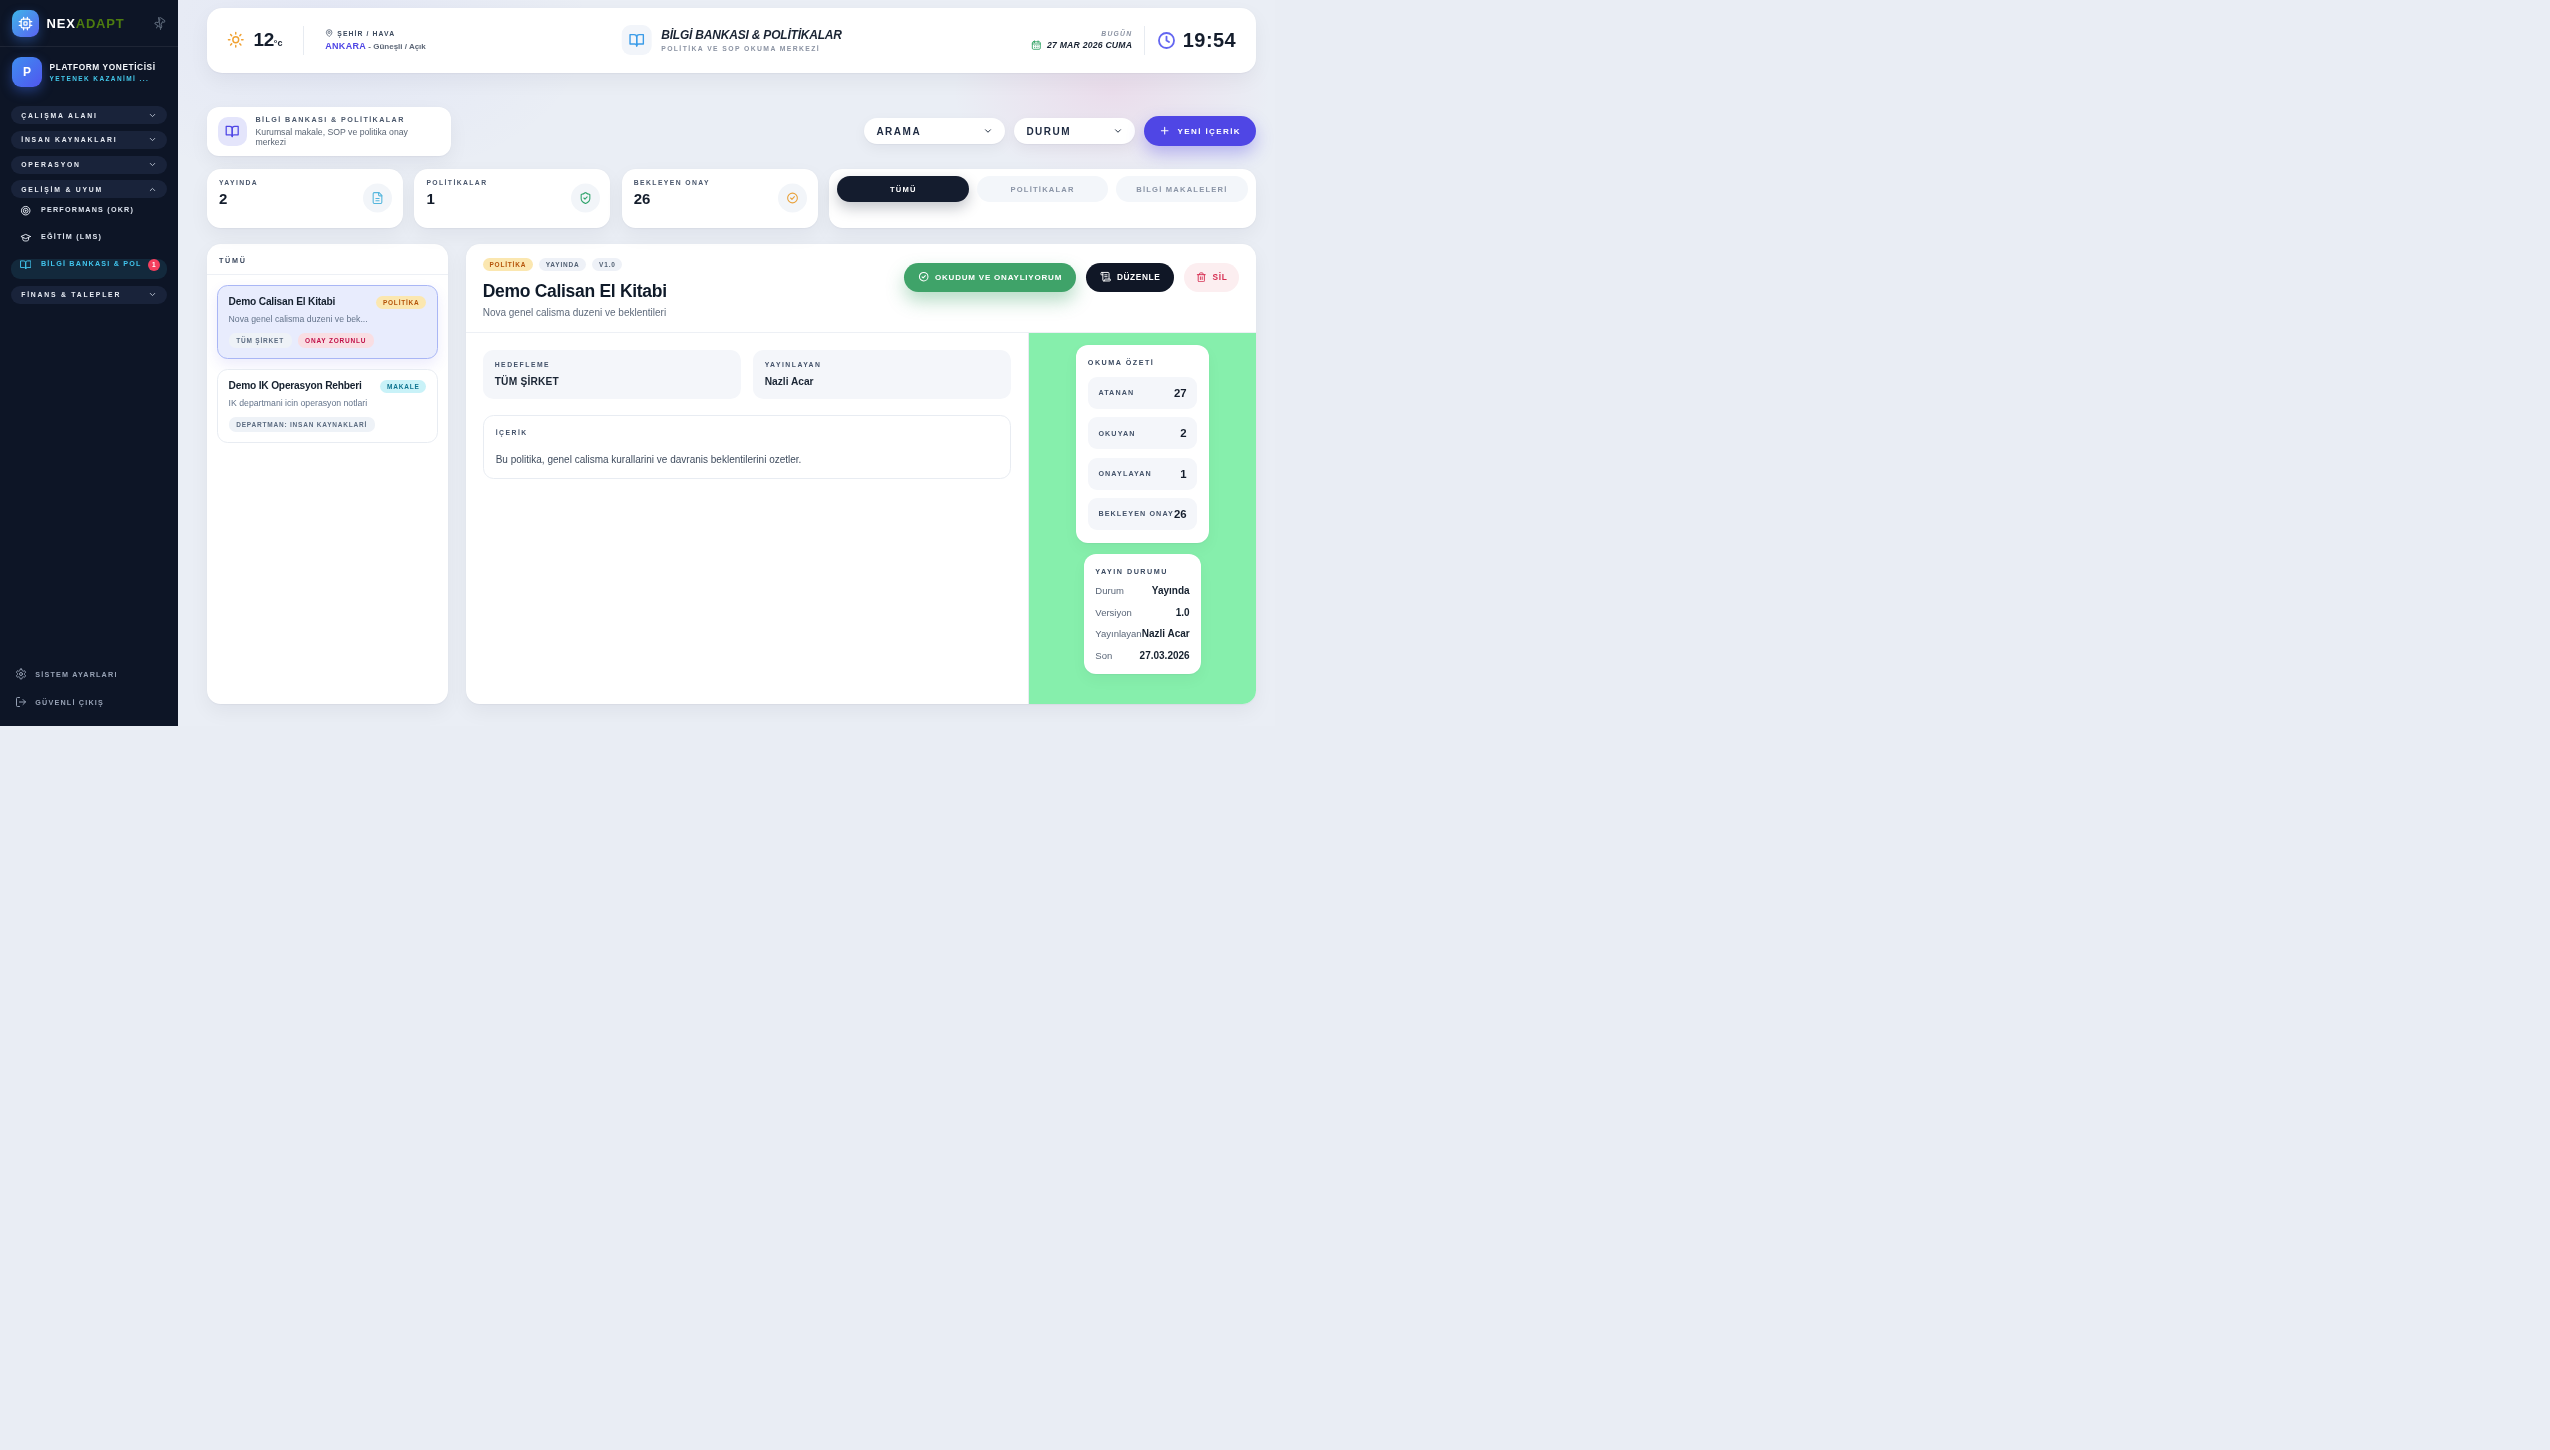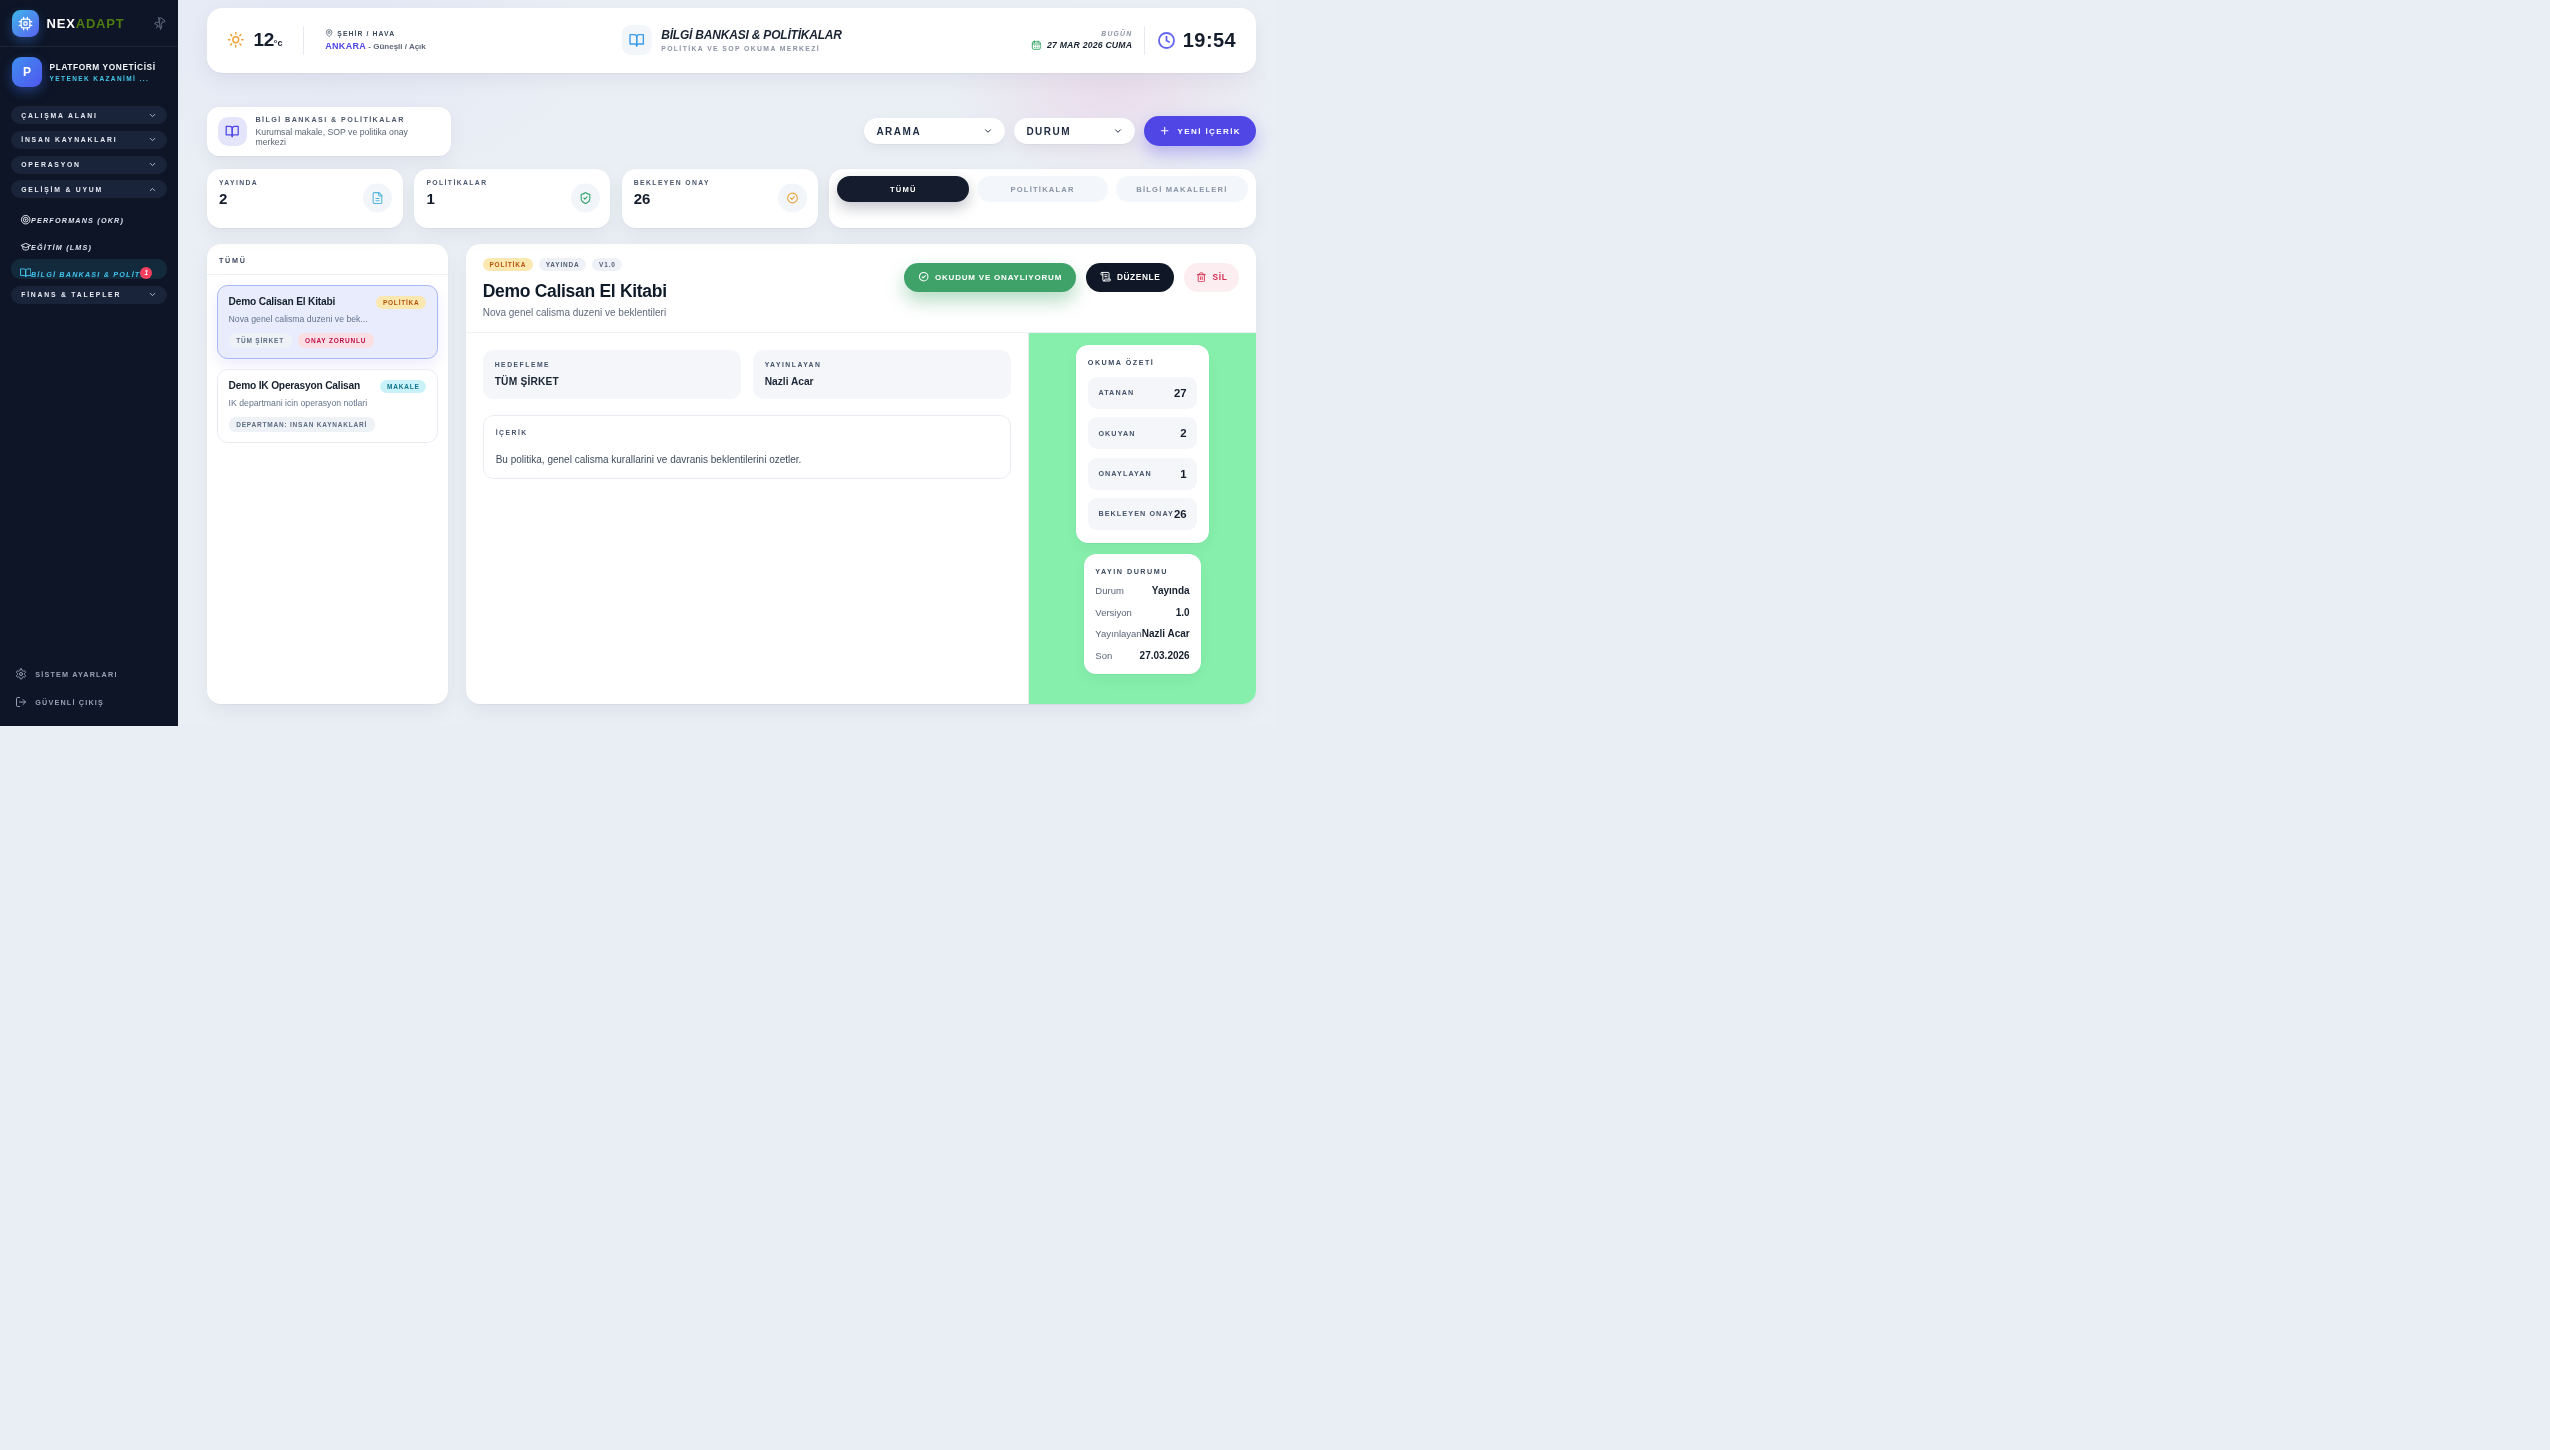--- a/index.html
+++ b/index.html
@@ -14,21 +14,21 @@
   .brand { font-size:13px; font-weight:800; letter-spacing:0.8px; color:#fff; white-space:nowrap; }
   .brand .accent { color:#4d7c0f; }
   .pin-off { margin-left:auto; color:#5c6879; }
   .profile { display:flex; gap:7.6px; padding:10px 12px; align-items:center; }
   .avatar { width:30px; height:30px; border-radius:9px; background:linear-gradient(135deg,#3f8ef0,#5056ef); color:#fff; font-weight:800; font-size:12px; display:grid; place-items:center; box-shadow:0 4.6px 12px rgba(63,110,240,.4); }
   .p-name { font-size:8.3px; font-weight:800; color:#f4f7fb; letter-spacing:0.6px; white-space:nowrap; }
   .p-role { margin-top:3px; font-size:6.5px; font-weight:800; color:#43c8ea; letter-spacing:1.4px; white-space:nowrap; }
   .menu { padding:9px 10.6px 0; display:flex; flex-direction:column; gap:6.8px; }
   .menu-btn { height:18px; border-radius:9px; background:#19233a; color:#e8ecf4; font-size:6.8px; font-weight:800; letter-spacing:1.8px; display:flex; align-items:center; justify-content:space-between; padding:0 10.6px; cursor:pointer; border:none; white-space:nowrap; }
   .menu-btn .chev { color:#aeb7c6; }
-  .sub-item { height:20px; display:flex; align-items:flex-end; gap:0; padding:0 7.6px 0 9px; color:#dde3ee; font-size:7.2px; font-weight:700; letter-spacing:1.2px; border-radius:9px; cursor:pointer; white-space:nowrap;font-style:italic; }
+  .sub-item { height:20px; display:flex; align-items:flex-start; gap:10px; padding:0 7.6px 0 9px; color:#dde3ee; font-size:7.2px; font-weight:700; letter-spacing:1.2px; border-radius:9px; cursor:pointer; white-space:nowrap; }
   .sub-item .s-ic { color:#e8edf5; }
   .sub-item.active { background:#13293c; color:#41c4ec; }
   .sub-item.active .s-ic { color:#41c4ec; }
   .sub-label { overflow:hidden; text-overflow:clip; max-width:114px; }
   .count-badge { margin-left:-4.6px; min-width:12px; height:12px; border-radius:6px; background:#f43f5e; color:#fff; font-size:6.5px; font-weight:800; display:grid; place-items:center; padding:0 3px; letter-spacing:0; }
   .side-footer { margin-top:auto; padding:0 15px 18px; display:flex; flex-direction:column; gap:16px; }
   .foot-item { display:flex; align-items:center; gap:8.3px; color:#97a2b5; font-size:7.2px; font-weight:800; letter-spacing:1.2px; cursor:pointer; white-space:nowrap; }
 
   
   .main { flex:1; height:726px; padding:7.6px 19px 0 29px; display:flex; flex-direction:column;
@@ -423,21 +423,21 @@
             <span class="badge b-amber">POLİTİKA</span>
           </div>
           <div class="dc-desc">Nova genel calisma duzeni ve bek...</div>
           <div class="dc-tags">
             <span class="tag">TÜM ŞİRKET</span>
             <span class="tag red">ONAY ZORUNLU</span>
           </div>
         </article>
         <article class="doc-card">
           <div class="dc-top">
-            <span class="dc-title">Demo IK Operasyon Calisan</span>
+            <span class="dc-title">Demo IK Operasyon Rehberi</span>
             <span class="badge b-cyan">MAKALE</span>
           </div>
           <div class="dc-desc">IK departmani icin operasyon notlari</div>
           <div class="dc-tags">
             <span class="tag">DEPARTMAN: INSAN KAYNAKLARİ</span>
           </div>
         </article>
       </div>
     </section>
 

